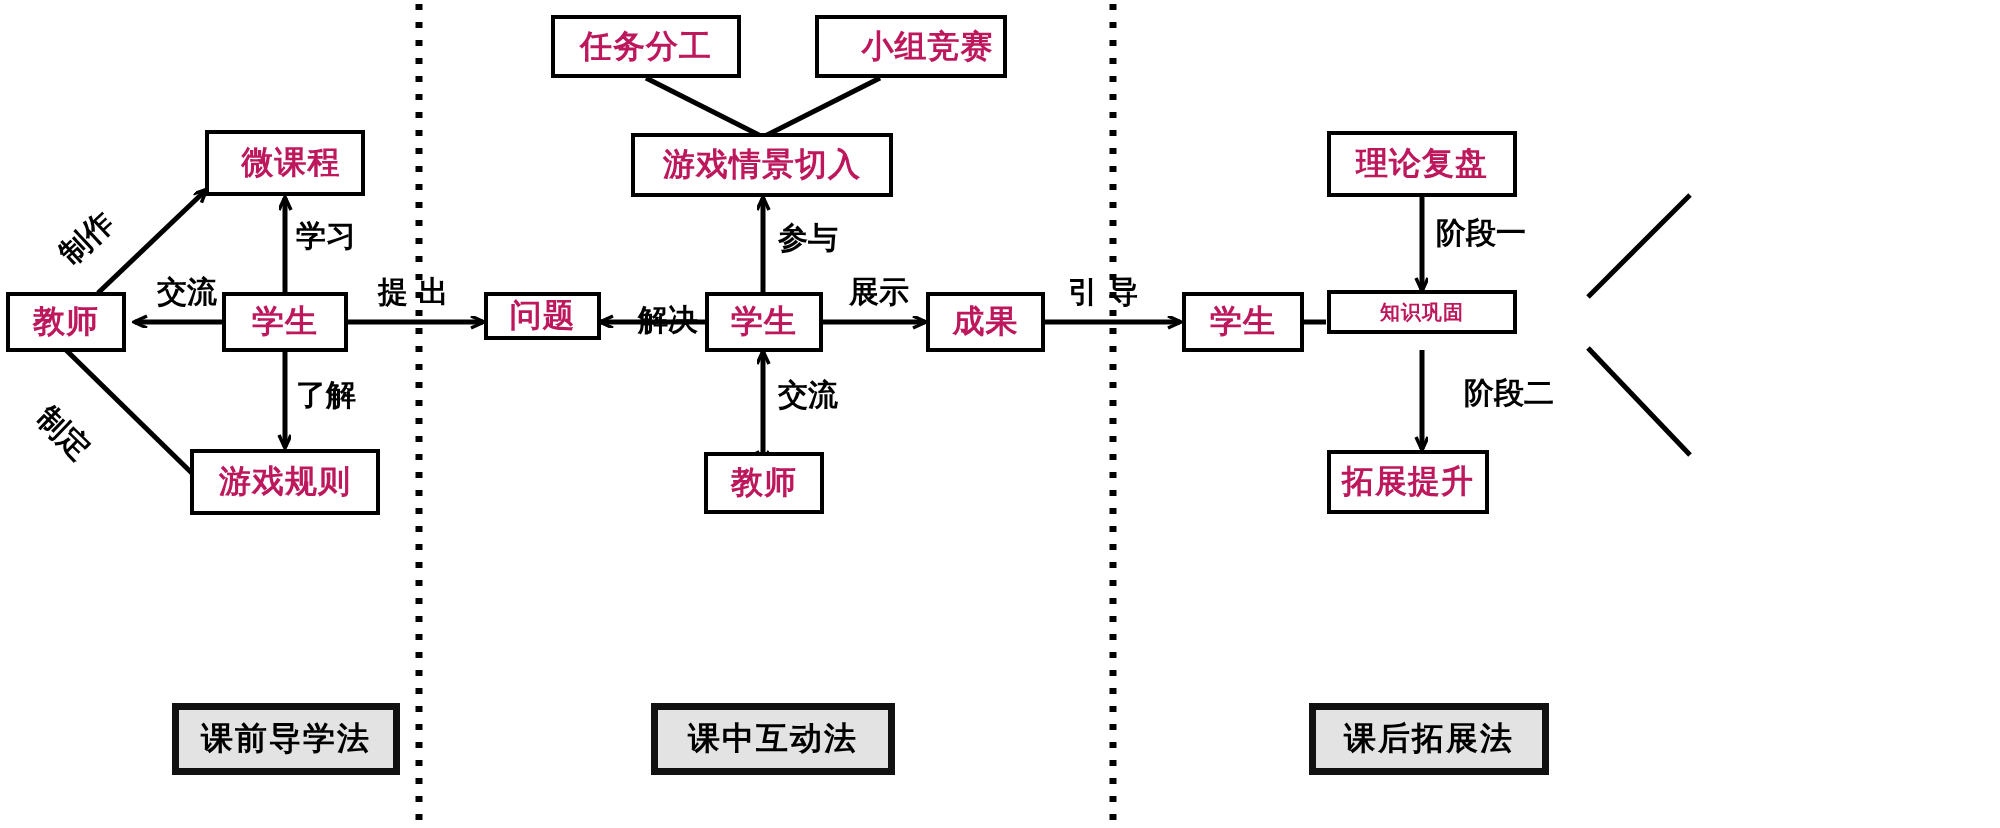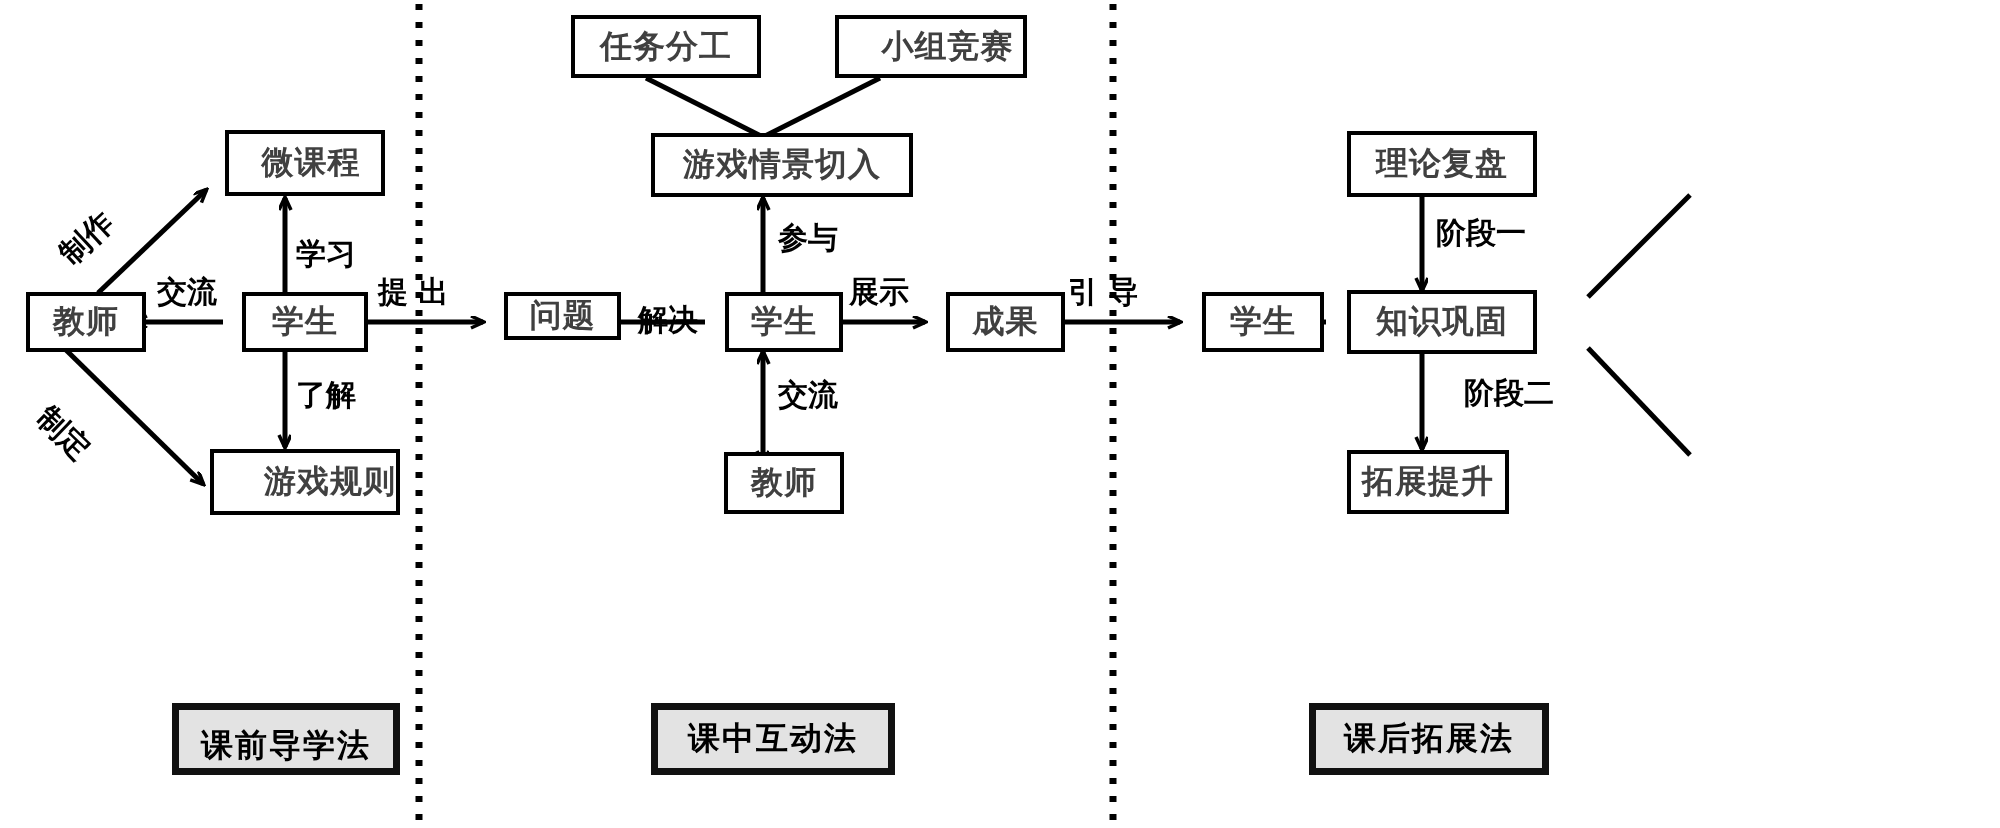--- a/index.html
+++ b/index.html
@@ -26,24 +26,23 @@
   }
   .node {
     position: absolute;
     box-sizing: border-box;
     border: 4px solid #000000;
     background: #ffffff;
     display: flex;
     align-items: center;
     justify-content: center;
     font-weight: bold;
-    color: #404040;
+    color: #be185d;
     letter-spacing: 1px;
     z-index: 3;
-    margin-left: 20px;
   }
   .legend-box {
     position: absolute;
     box-sizing: border-box;
     border: 7px solid #111111;
     background: #e3e3e3;
     display: flex;
     align-items: center;
     justify-content: center;
     font-weight: bold;
@@ -123,21 +122,21 @@
   </div>
 
   <div class="node" style="left:205px; top:130px; width:160px; height:66px; font-size:32px;padding-left:12px;">
     <span>微课程</span>
   </div>
 
   <div class="node" style="left:222px; top:292px; width:126px; height:60px; font-size:32px;">
     <span>学生</span>
   </div>
 
-  <div class="node" style="left:190px; top:449px; width:190px; height:66px; font-size:32px;justify-content:flex-end;">
+  <div class="node" style="left:190px; top:449px; width:190px; height:66px; font-size:32px;">
     <span>游戏规则</span>
   </div>
 
   <div class="node" style="left:551px; top:15px; width:190px; height:63px; font-size:32px;">
     <span>任务分工</span>
   </div>
 
   <div class="node" style="left:815px; top:15px; width:192px; height:63px; font-size:32px;padding-left:33px;">
     <span>小组竞赛</span>
   </div>
@@ -163,33 +162,33 @@
   </div>
 
   <div class="node" style="left:1182px; top:292px; width:122px; height:60px; font-size:32px;">
     <span>学生</span>
   </div>
 
   <div class="node" style="left:1327px; top:131px; width:190px; height:66px; font-size:32px;">
     <span>理论复盘</span>
   </div>
 
-  <div class="node" style="left:1327px; top:290px; width:190px; height:64px; font-size:32px;text-align:right;">
+  <div class="node" style="left:1327px; top:290px; width:190px; height:44px; font-size:20px;text-align:right;">
     <span>知识巩固</span>
   </div>
 
   <div class="node" style="left:1327px; top:450px; width:162px; height:64px; font-size:32px;">
     <span>拓展提升</span>
   </div>
 
   <div class="edge-label rot" style="left:79px; top:274px; font-size:30px; transform: rotate(-43deg) translate(0,-100%);">
     <span>制作</span>
   </div>
 
-  <div class="edge-label" style="left:296px; top:234px; font-size:30px;">
+  <div class="edge-label" style="left:296px; top:216px; font-size:30px;">
     <span>学习</span>
   </div>
 
   <div class="edge-label" style="left:157px; top:272px; font-size:30px;">
     <span>交流</span>
   </div>
 
   <div class="edge-label" style="left:296px; top:375px; font-size:30px;">
     <span>了解</span>
   </div>
@@ -223,21 +222,21 @@
   </div>
 
   <div class="edge-label" style="left:1436px; top:213px; font-size:30px;">
     <span>阶段一</span>
   </div>
 
   <div class="edge-label" style="left:1436px; top:373px; font-size:30px;margin-left:28px;">
     <span>阶段二</span>
   </div>
 
-  <div class="legend-box" style="left:172px; top:703px; width:228px; height:72px; font-size:32px;align-items:flex-end;">
+  <div class="legend-box" style="left:172px; top:703px; width:228px; height:72px; font-size:32px;">
     <span>课前导学法</span>
   </div>
 
   <div class="legend-box" style="left:651px; top:703px; width:244px; height:72px; font-size:32px;justify-content:center;">
     <span>课中互动法</span>
   </div>
 
   <div class="legend-box" style="left:1309px; top:703px; width:240px; height:72px; font-size:32px;">
     <span>课后拓展法</span>
   </div>

